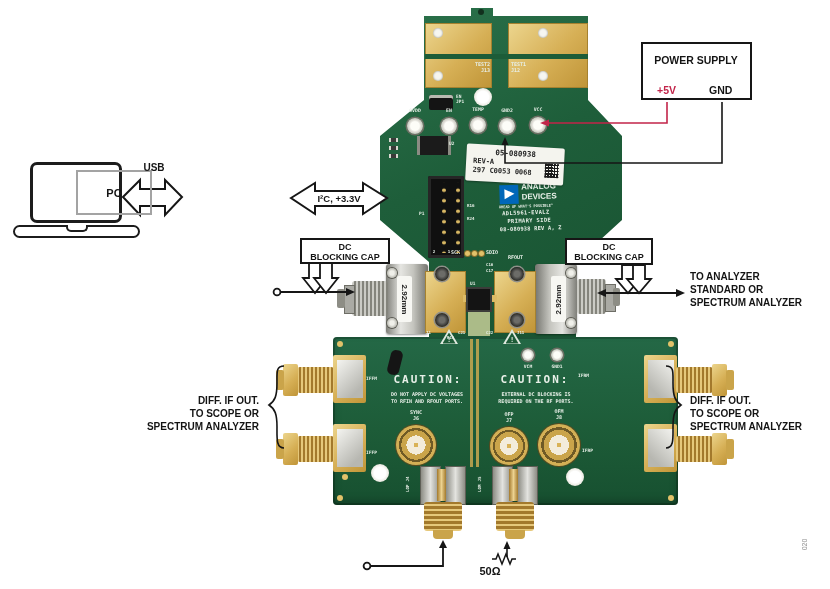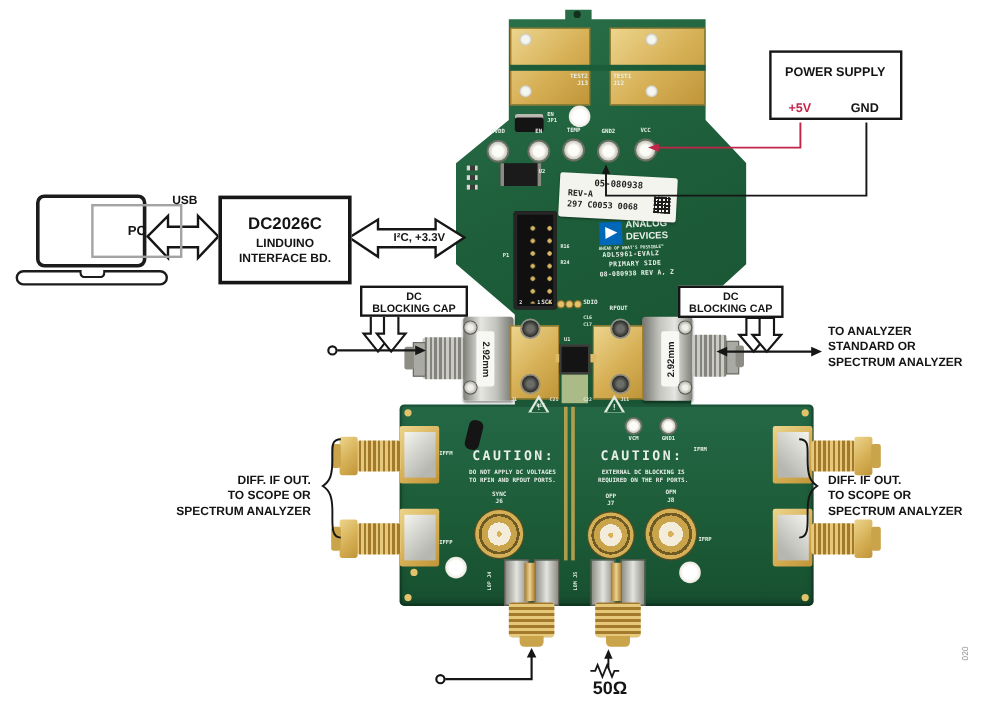--- a/index.html
+++ b/index.html
@@ -275,27 +275,22 @@
   <div class="abs" style="left:30px;top:162px;width:92px;height:61px;border:3px solid #1c1c1c;border-radius:7px;z-index:4;background:#fff;box-sizing:border-box;">
     <div class="abs" style="left:5px;top:5px;width:76px;height:45px;border:2px solid #a3a3a3;box-sizing:border-box;display:flex;align-items:center;justify-content:center;margin-left:38px;">
       <span class="lbl" style="position:static;font-size:11px;">PC</span>
       </div>
   </div>
   <div class="abs" style="left:13px;top:225px;width:127px;height:13px;border:2.5px solid #1c1c1c;border-radius:7px;z-index:4;background:#fff;box-sizing:border-box;"></div>
   <div class="abs" style="left:66px;top:225px;width:22px;height:7px;background:#fff;border:2.5px solid #1c1c1c;border-top:none;border-radius:0 0 5px 5px;z-index:5;box-sizing:border-box;"></div>
 
   <div class="lbl ctr" style="left:138px;top:162px;width:32px;font-size:10px;z-index:4;">USB</div>
 
-  <div class="bx" style="left:182px;top:163px;width:111px;height:74px;border-width:3px;z-index:4;">
-    <div class="lbl ctr" style="left:0;top:12px;width:105px;font-size:14px;">DC2026C</div>
-    <div class="lbl ctr" style="left:0;top:32px;width:105px;font-size:10px;">LINDUINO</div>
-    <div class="lbl ctr" style="left:0;top:44px;width:105px;font-size:10px;">INTERFACE BD.</div>
-  </div>
-
-  <div class="lbl ctr" style="left:307px;top:193px;width:64px;font-size:9.5px;z-index:4;text-align:right;">I²C, +3.3V</div>
+
+  <div class="lbl ctr" style="left:307px;top:193px;width:64px;font-size:9.5px;z-index:4;">I²C, +3.3V</div>
 
   <div class="bx" style="left:641px;top:42px;width:111px;height:58px;z-index:4;">
     <div class="lbl ctr" style="left:0;top:10px;width:106px;font-size:10.5px;">POWER SUPPLY</div>
     <div class="lbl" style="left:14px;top:40px;font-size:10.5px;color:#c2254a;">+5V</div>
     <div class="lbl" style="left:66px;top:40px;font-size:10.5px;">GND</div>
   </div>
 
 
   <div class="bx" style="left:300px;top:238px;width:90px;height:26px;border-width:2px;z-index:4;">
     <div class="lbl ctr" style="left:0;top:2px;width:86px;font-size:9px;">DC</div>
@@ -317,21 +312,21 @@
     <div class="lbl" style="position:static;font-size:10px;line-height:13px;">TO SCOPE OR</div>
     <div class="lbl" style="position:static;font-size:10px;line-height:13px;">SPECTRUM ANALYZER</div>
   </div>
   <div class="abs" style="left:690px;top:394px;width:150px;z-index:4;">
     <div class="lbl" style="position:static;font-size:10px;line-height:13px;">DIFF. IF OUT.</div>
     <div class="lbl" style="position:static;font-size:10px;line-height:13px;">TO SCOPE OR</div>
     <div class="lbl" style="position:static;font-size:10px;line-height:13px;">SPECTRUM ANALYZER</div>
   </div>
 
 
-  <div class="lbl ctr" style="left:494px;top:565px;width:28px;font-size:15px;z-index:4;">50Ω</div>
+  <div class="lbl ctr" style="left:476px;top:565px;width:28px;font-size:11px;z-index:4;">50Ω</div>
 
   <div class="abs" style="left:799px;top:541px;font-size:7px;color:#909090;transform:rotate(-90deg);z-index:4;font-family:'Liberation Sans',sans-serif;">020</div>
 
   <svg class="svglayer" width="830" height="589" style="z-index:5;">
     <path d="M667,102 V123 H548" fill="none" stroke="#c2254a" stroke-width="1.6"></path>
     <polygon points="540,123 549,119.5 549,126.5" fill="#c2254a"></polygon>
     <path d="M722,102 V163 H505 V142" fill="none" stroke="#161616" stroke-width="1.6"></path>
     <polygon points="505,137 501.5,145 508.5,145" fill="#161616"></polygon>
     <circle cx="277" cy="292" r="3.4" fill="#fff" stroke="#161616" stroke-width="1.8"></circle>
     <path d="M281,292 H347" fill="none" stroke="#161616" stroke-width="1.8"></path>

